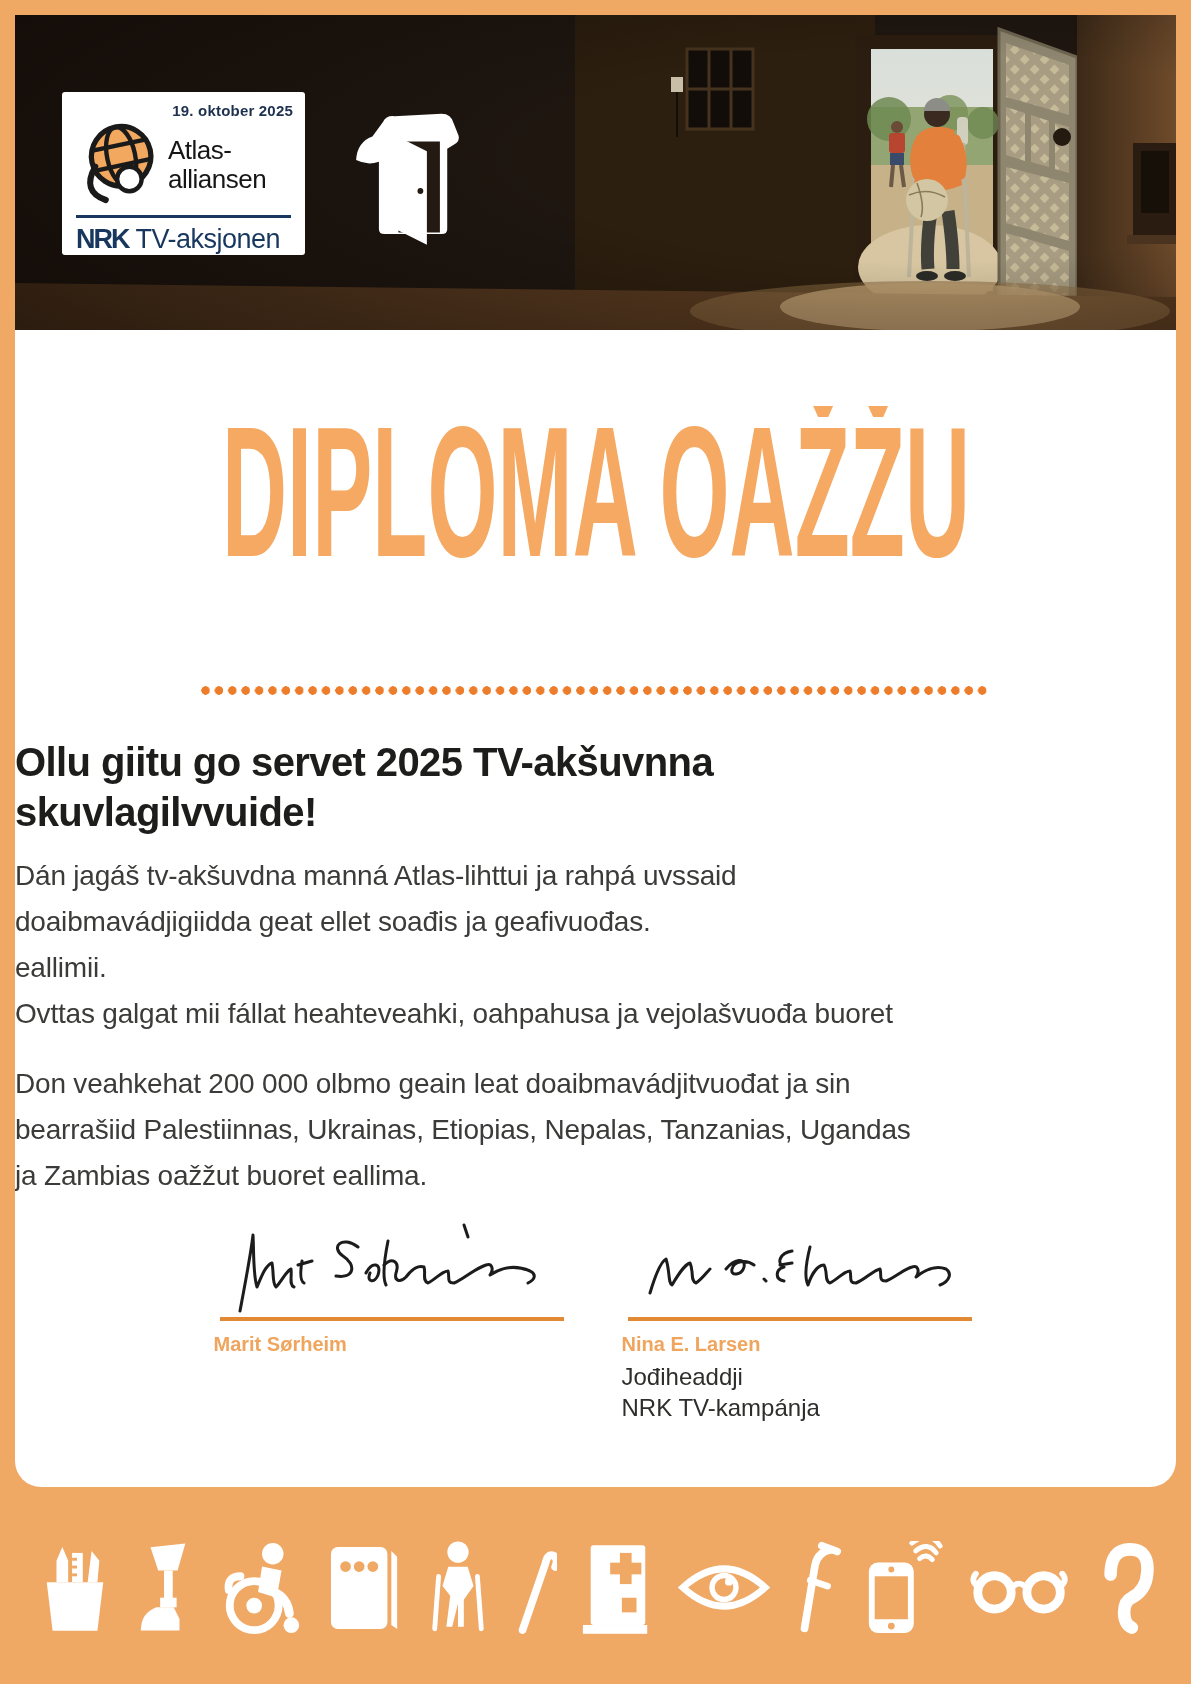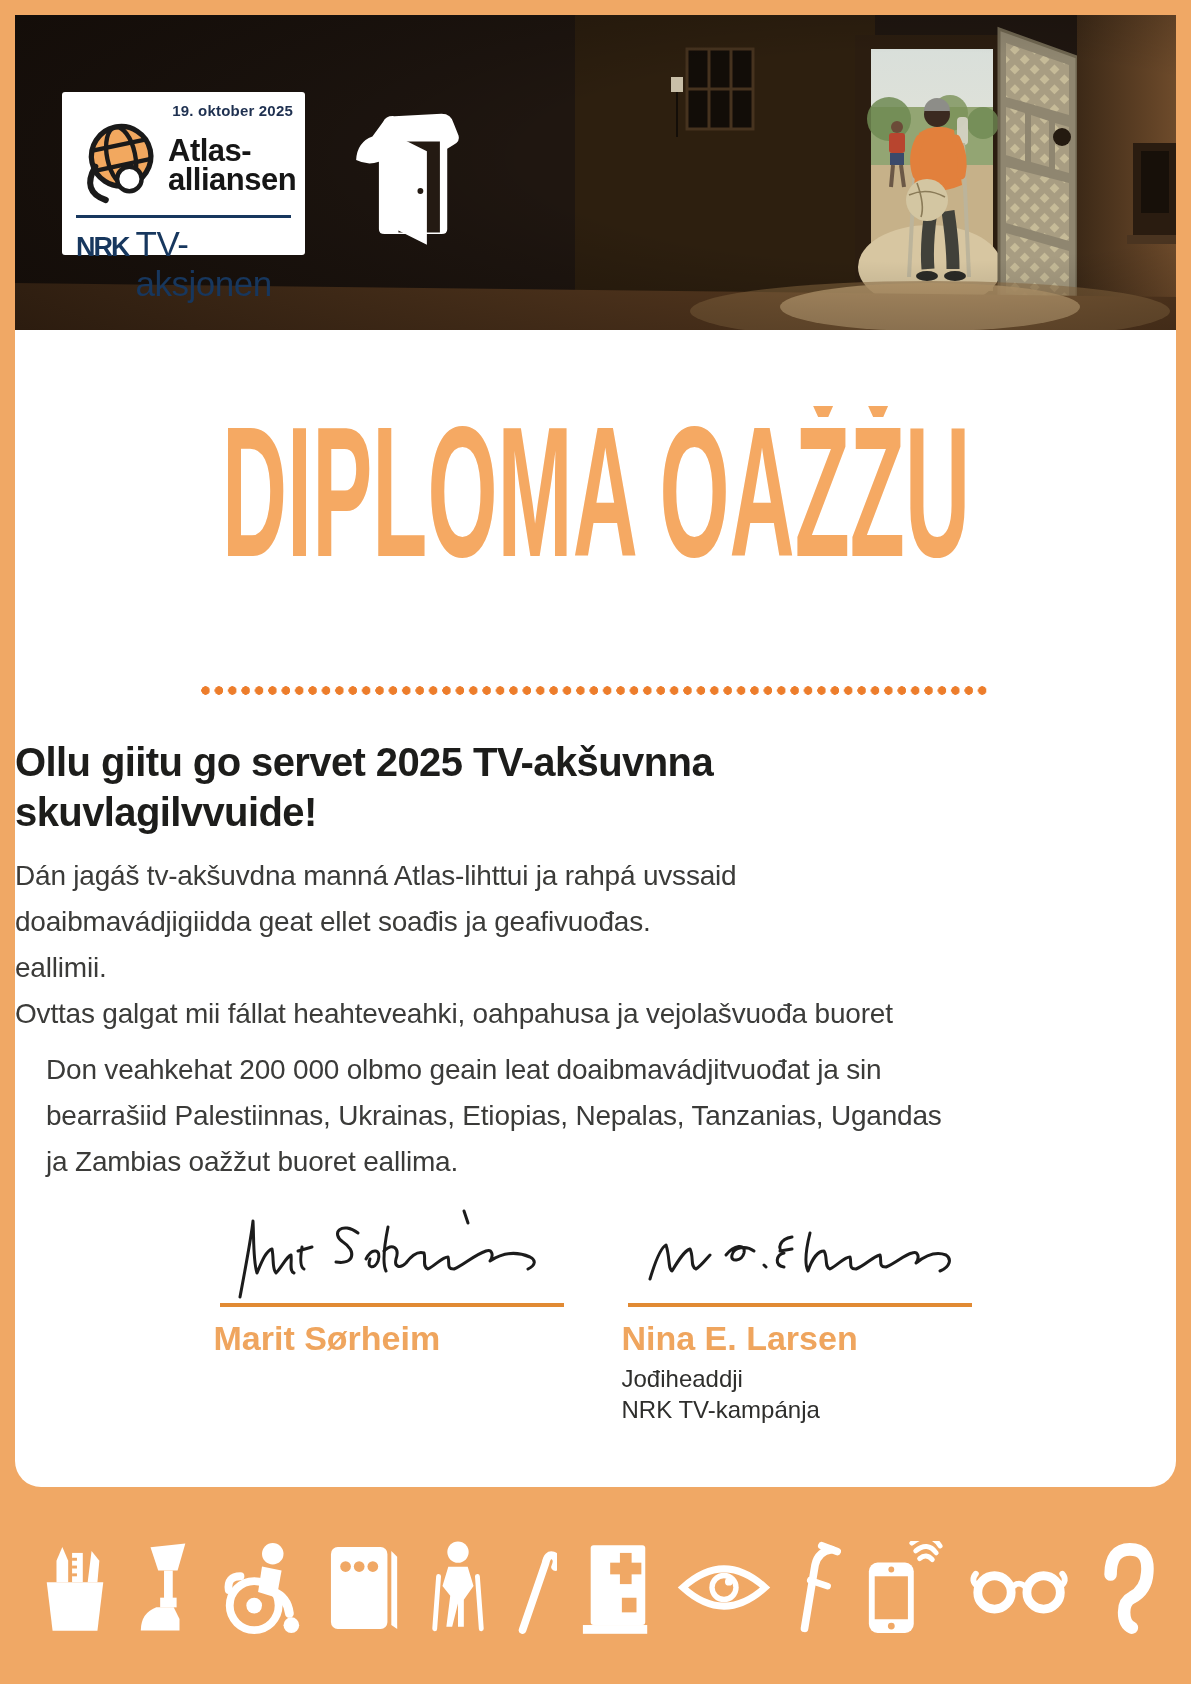--- a/index.html
+++ b/index.html
@@ -15,25 +15,25 @@
   .hero{position:relative;width:1161px;height:315px;background:#a16207;overflow:hidden;}
   .hero-photo{position:absolute;inset:0;display:block;}
 
   .logo-box{
     position:absolute;left:47px;top:77px;width:243px;height:163px;
     background:#ffffff;border-radius:3px;padding:10px 12px 8px 12px;box-sizing:border-box;
   }
   .logo-date{font-size:15px;color:#1E3050;text-align:right;font-weight:bold;letter-spacing:0.2px;}
   .logo-row{display:flex;align-items:center;margin-top:2px;}
   .globe{flex:0 0 auto;margin-left:2px;}
-  .org-name{font-size:31px;font-weight:bold;color:#161616;line-height:29px;margin-left:8px;letter-spacing:-0.5px;}
+  .org-name{font-size:26px;font-weight:normal;color:#161616;line-height:29px;margin-left:8px;letter-spacing:-0.5px;}
   .logo-divider{border:none;border-top:3px solid #17375E;margin:6px 2px 6px 2px;}
   .nrk-row{display:flex;align-items:baseline;justify-content:flex-start;gap:7px;padding-left:2px;}
   .nrk-mark{font-size:27px;font-weight:900;color:#17375E;letter-spacing:-2px;}
-  .nrk-campaign{font-size:35px;color:#17375E;letter-spacing:-0.5px;}
+  .nrk-campaign{font-size:27px;color:#17375E;letter-spacing:-0.5px;}
 
   .ovttas{position:absolute;left:333px;top:88px;display:flex;align-items:flex-start;gap:16px;}
   .ovttas-texts{display:flex;flex-direction:column;margin-top:22px;}
   .ovttas-title-svg{display:block;}
   .ovttas-tag-svg{display:block;margin-top:6px;}
 
   
   .sheet{
     position:relative;width:1161px;height:1157px;background:#ffffff;
     border-radius:0 0 26px 26px;text-align:left;overflow:hidden;
@@ -42,27 +42,27 @@
 
   .dotted-line{
     width:790px;height:9px;margin:112px auto 0 auto;
     background-image:radial-gradient(circle 4.2px at 4.5px 4.5px,#ED7D2B 4px,rgba(237,125,43,0) 4.5px);
     background-size:13.4px 9px;background-repeat:repeat-x;
   }
 
   .heading{margin-top:42px;font-size:40px;font-weight:bold;color:#1D1D1B;line-height:50px;letter-spacing:-0.6px;}
 
   .body-par{margin-top:16px;font-size:28px;color:#3B3B39;line-height:46px;letter-spacing:-0.2px;}
-  .body-par.second{margin-top:10px;padding-left:31px;}
+  .body-par.second{margin-top:24px;}
 
   .sig-row{display:flex;justify-content:center;gap:52px;margin-top:20px;}
   .sig-block{width:356px;}
   .sig-svg{display:block;width:332px;height:98px;margin:0 auto;}
   .sig-line{height:4px;background:#E18A33;margin:0 6px 12px 6px;}
-  .sig-name{font-size:34px;font-weight:bold;color:#EFA55E;margin-bottom:5px;}
+  .sig-name{font-size:20px;font-weight:bold;color:#EFA55E;margin-bottom:5px;}
   .sig-role,.sig-org{font-size:24px;color:#2E2E2C;line-height:31px;}
 
   
   .band{
     height:197px;display:flex;justify-content:center;align-items:center;gap:22px;
     padding-top:4px;box-sizing:border-box;
   }
   .band svg{display:block;}
 </style>
 </head>

